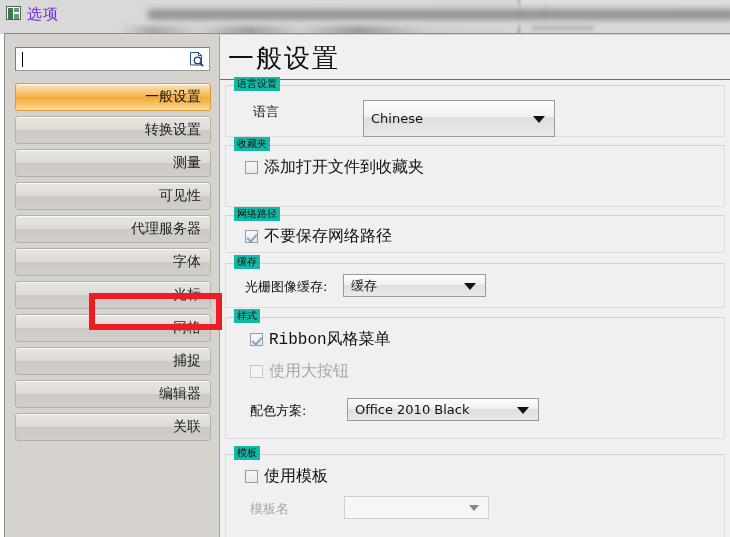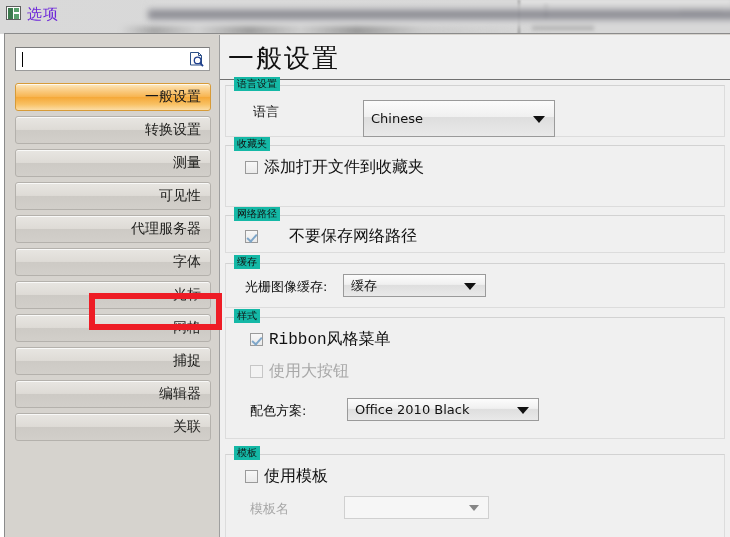--- a/index.html
+++ b/index.html
@@ -410,21 +410,21 @@
       <div class="group" style="top:110px; height:62px;">
         <span class="glabel">收藏夹</span>
         <div class="cbrow" style="left:19px; top:11px;">
           <span class="cbox"></span>
           <span class="cblabel">添加打开文件到收藏夹</span>
         </div>
       </div>
 
       <div class="group" style="top:180px; height:38px;">
         <span class="glabel">网络路径</span>
-        <div class="cbrow" style="left:19px; top:10px;gap:25px;">
+        <div class="cbrow" style="left:19px; top:10px;">
           <span class="cbox checked"></span>
           <span class="cblabel">不要保存网络路径</span>
         </div>
       </div>
 
       <div class="group" style="top:228px; height:45px;">
         <span class="glabel">缓存</span>
         <div class="row" style="left:19px; top:14px;">
           <span class="flabel">光栅图像缓存:</span>
         </div>

